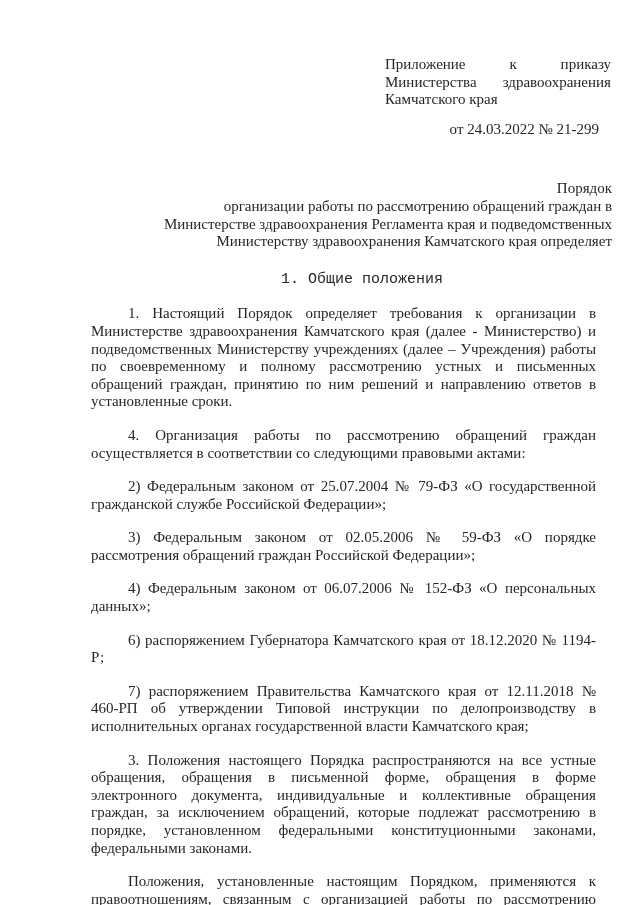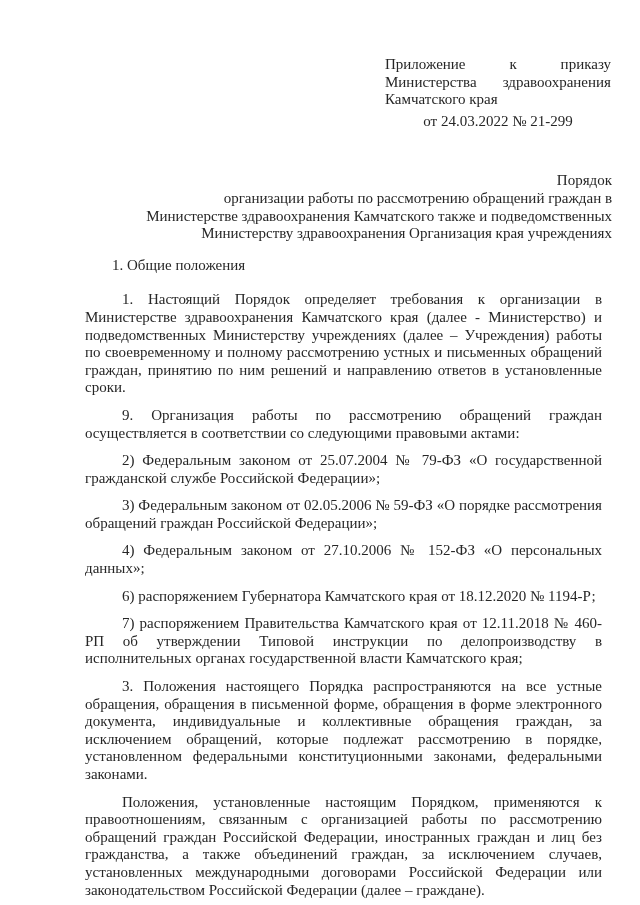--- a/index.html
+++ b/index.html
@@ -23,68 +23,69 @@
   }
   .appendix-block {
     width: 226px;
     margin-left: 310px;
   }
   .appendix-reference {
     margin: 0;
     text-align: justify;
   }
   .appendix-date {
-    margin: 4px;
-    text-align: center;
+    margin: 12px;
+    text-align: right;
   }
   .title-block {
     margin-top: 42px;
     text-align: right;
   }
   .title-line {
     margin: 0;
   }
   .section-heading {
-    margin-top: 14px;
-    text-align: left;
+    margin-top: 20px;
+    text-align: center;
     text-indent: 37px;
+    font-family: Liberation Mono, monospace;
   }
   .body-block {
     margin-top: 17px;
   }
   .para {
-    margin: 10px;
+    margin: 16px;
     text-align: justify;
     text-indent: 37px;
   }
 </style>
 </head>
 <body>
 
 <div class="page">
 
   <div class="appendix-block">
     <p class="appendix-reference">Приложение к приказу Министерства здравоохранения Камчатского края</p>
     <p class="appendix-date">от 24.03.2022 № 21-299</p>
   </div>
 
   <div class="title-block">
     <div class="title-line">Порядок</div>
     <div class="title-line">организации работы по рассмотрению обращений граждан в</div>
-    <div class="title-line">Министерстве здравоохранения Камчатского также и подведомственных</div>
-    <div class="title-line">Министерству здравоохранения Организация края учреждениях</div>
+    <div class="title-line">Министерстве здравоохранения Регламента края и подведомственных</div>
+    <div class="title-line">Министерству здравоохранения Камчатского края определяет</div>
   </div>
 
   <div class="section-heading">1. Общие положения</div>
 
   <div class="body-block">
     <p class="para">1. Настоящий Порядок определяет требования к организации в Министерстве здравоохранения Камчатского края (далее - Министерство) и подведомственных Министерству учреждениях (далее – Учреждения) работы по своевременному и полному рассмотрению устных и письменных обращений граждан, принятию по ним решений и направлению ответов в установленные сроки.</p>
-    <p class="para">9. Организация работы по рассмотрению обращений граждан осуществляется в соответствии со следующими правовыми актами:</p>
+    <p class="para">4. Организация работы по рассмотрению обращений граждан осуществляется в соответствии со следующими правовыми актами:</p>
     <p class="para">2) Федеральным законом от 25.07.2004 № 79-ФЗ «О государственной гражданской службе Российской Федерации»;</p>
     <p class="para">3) Федеральным законом от 02.05.2006 № 59-ФЗ «О порядке рассмотрения обращений граждан Российской Федерации»;</p>
-    <p class="para">4) Федеральным законом от 27.10.2006 № 152-ФЗ «О персональных данных»;</p>
+    <p class="para">4) Федеральным законом от 06.07.2006 № 152-ФЗ «О персональных данных»;</p>
     <p class="para">6) распоряжением Губернатора Камчатского края от 18.12.2020 № 1194-Р;</p>
     <p class="para">7) распоряжением Правительства Камчатского края от 12.11.2018 № 460-РП об утверждении Типовой инструкции по делопроизводству в исполнительных органах государственной власти Камчатского края;</p>
     <p class="para">3. Положения настоящего Порядка распространяются на все устные обращения, обращения в письменной форме, обращения в форме электронного документа, индивидуальные и коллективные обращения граждан, за исключением обращений, которые подлежат рассмотрению в порядке, установленном федеральными конституционными законами, федеральными законами.</p>
     <p class="para">Положения, установленные настоящим Порядком, применяются к правоотношениям, связанным с организацией работы по рассмотрению обращений граждан Российской Федерации, иностранных граждан и лиц без гражданства, а также объединений граждан, за исключением случаев, установленных международными договорами Российской Федерации или законодательством Российской Федерации (далее – граждане).</p>
   </div>
 
 </div>
 
 </body></html>

